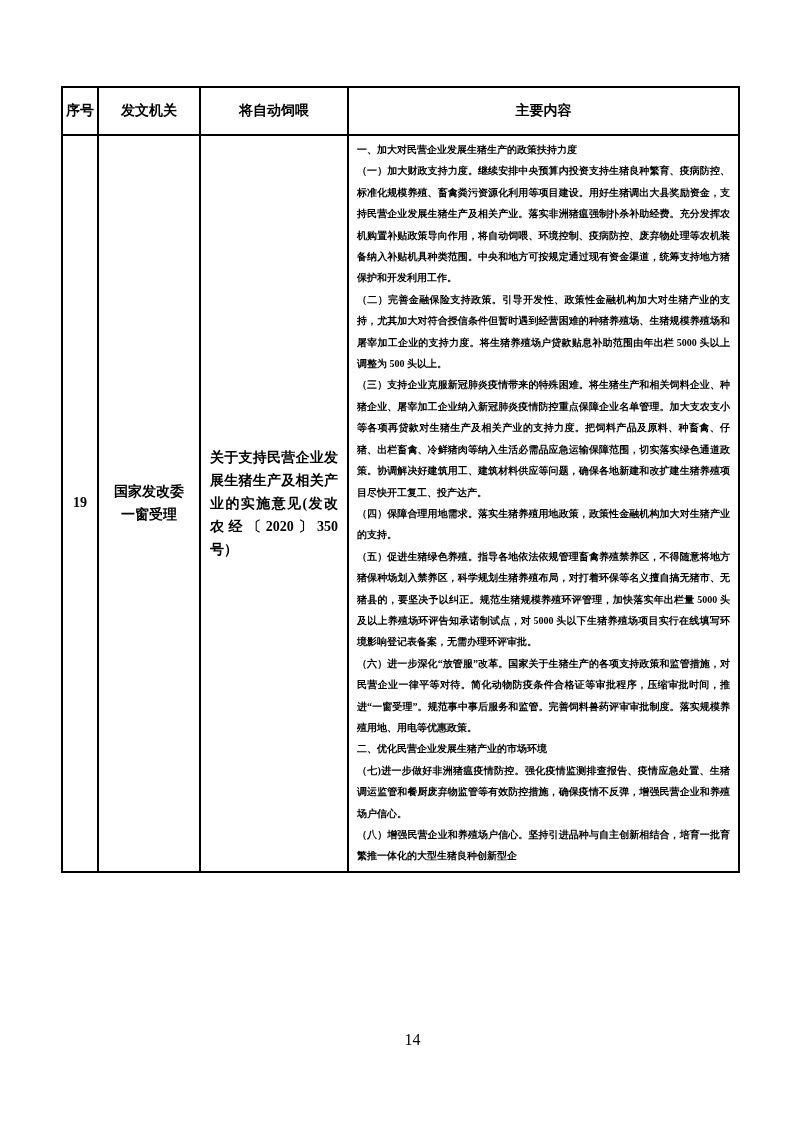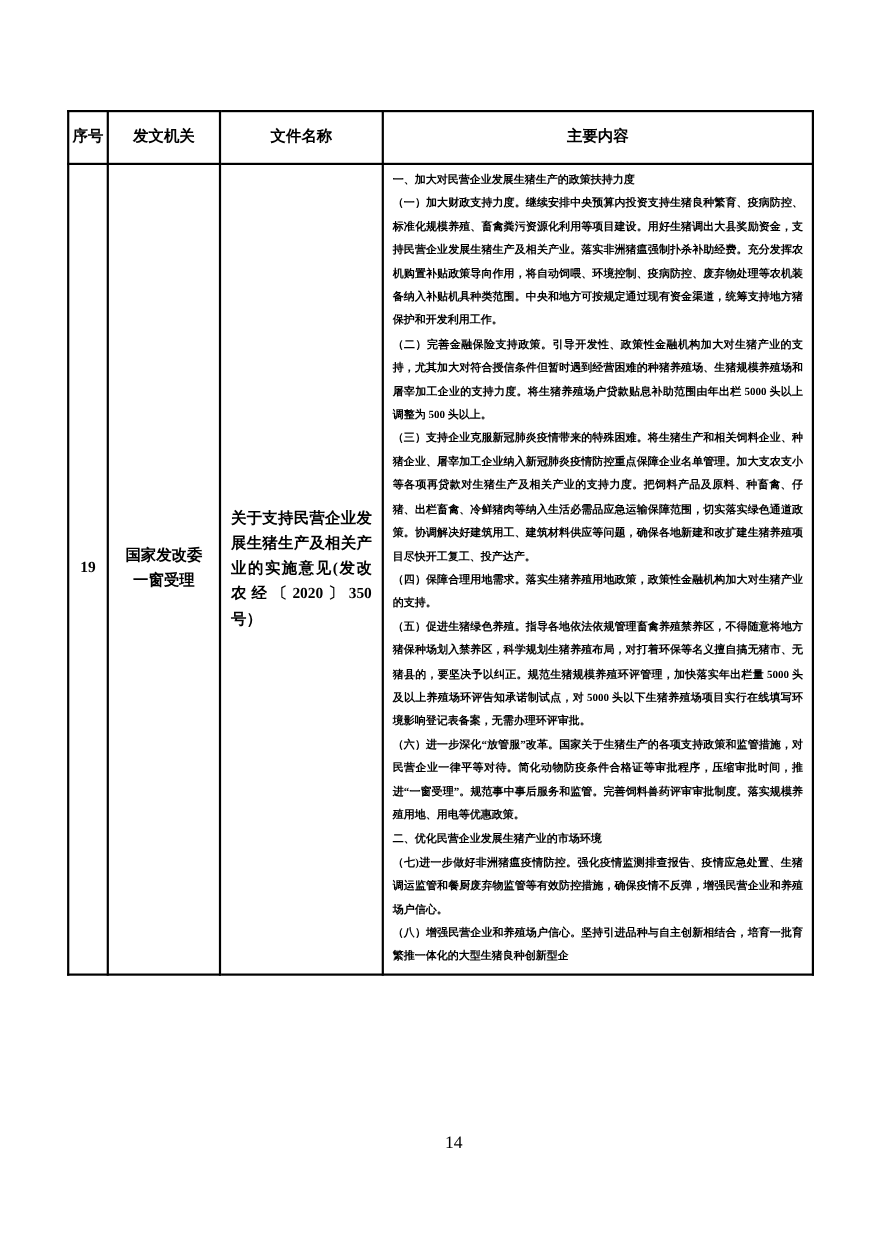--- a/index.html
+++ b/index.html
@@ -12,21 +12,21 @@
     width: 793px;
     height: 1122px;
     background: #ffffff;
     font-family: "Liberation Serif", "DejaVu Serif", serif;
     color: #000000;
     overflow: hidden;
   }
   .doc-table {
     position: absolute;
     left: 61px;
-    top: 100px;
+    top: 86px;
     width: 677px;
     border-collapse: collapse;
     table-layout: fixed;
   }
   .doc-table th,
   .doc-table td {
     border: 2px solid #000000;
     font-weight: bold;
     color: #000000;
   }
@@ -87,21 +87,21 @@
     <colgroup>
       <col style="width:36px">
       <col style="width:102px">
       <col style="width:148px">
       <col style="width:391px">
     </colgroup>
     <thead>
       <tr>
         <th>序号</th>
         <th>发文机关</th>
-        <th>文件名称</th>
+        <th>将自动饲喂</th>
         <th>主要内容</th>
       </tr>
     </thead>
     <tbody>
       <tr>
         <td class="cell-serial">19</td>
         <td class="cell-agency">
           <div>国家发改委</div>
           <div>一窗受理</div>
         </td>

